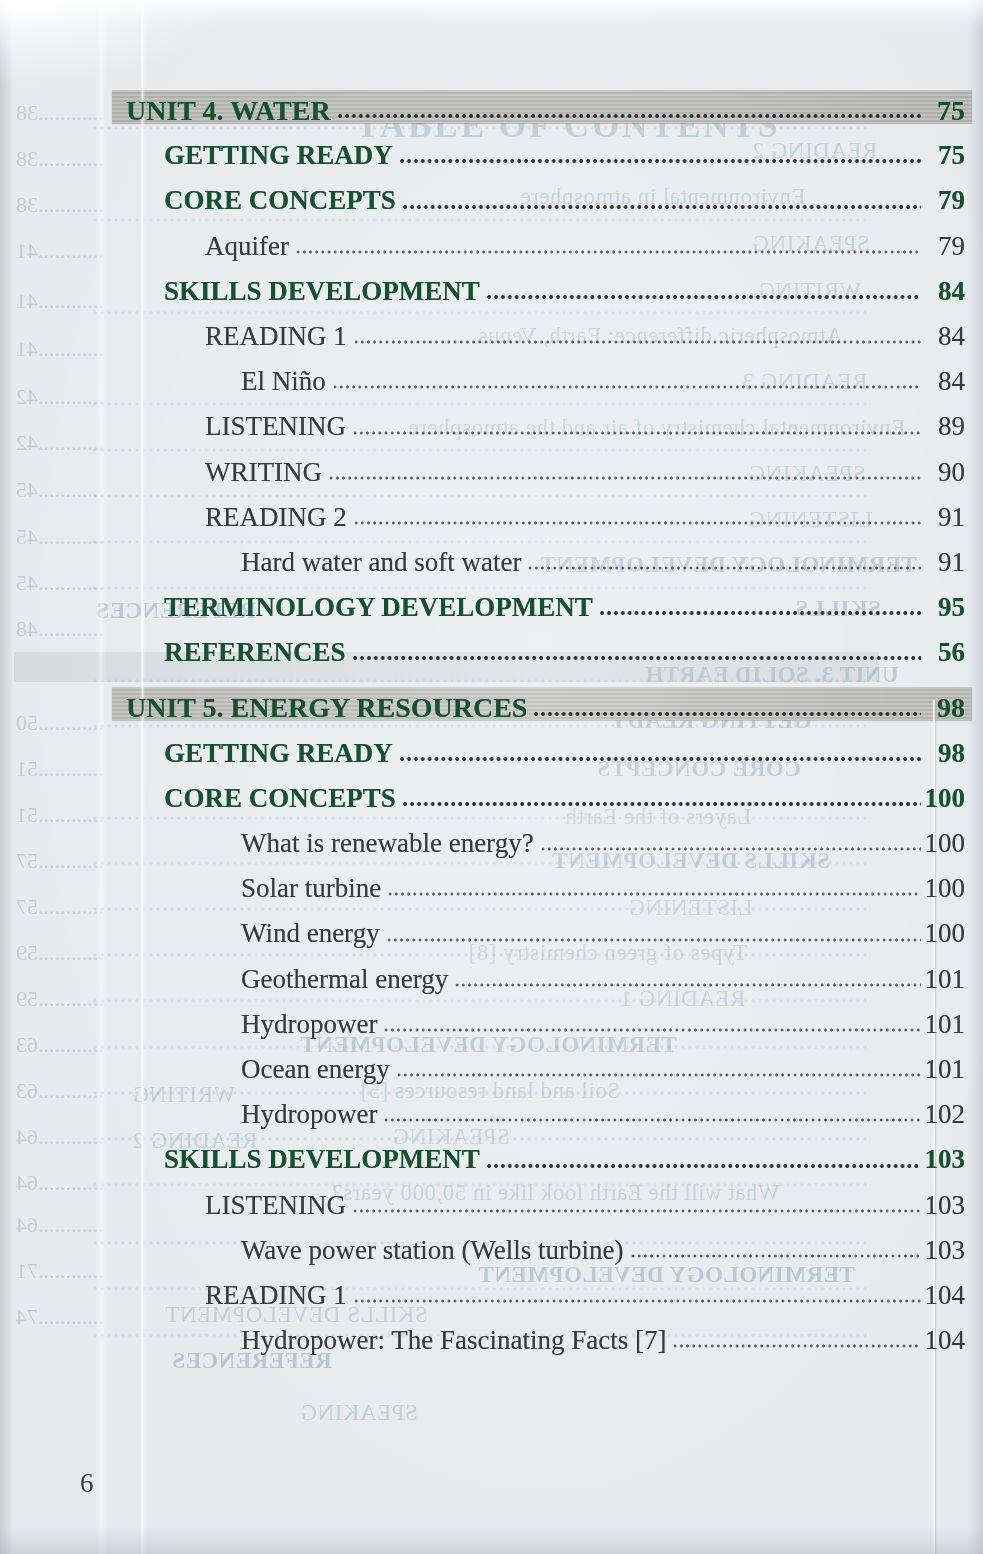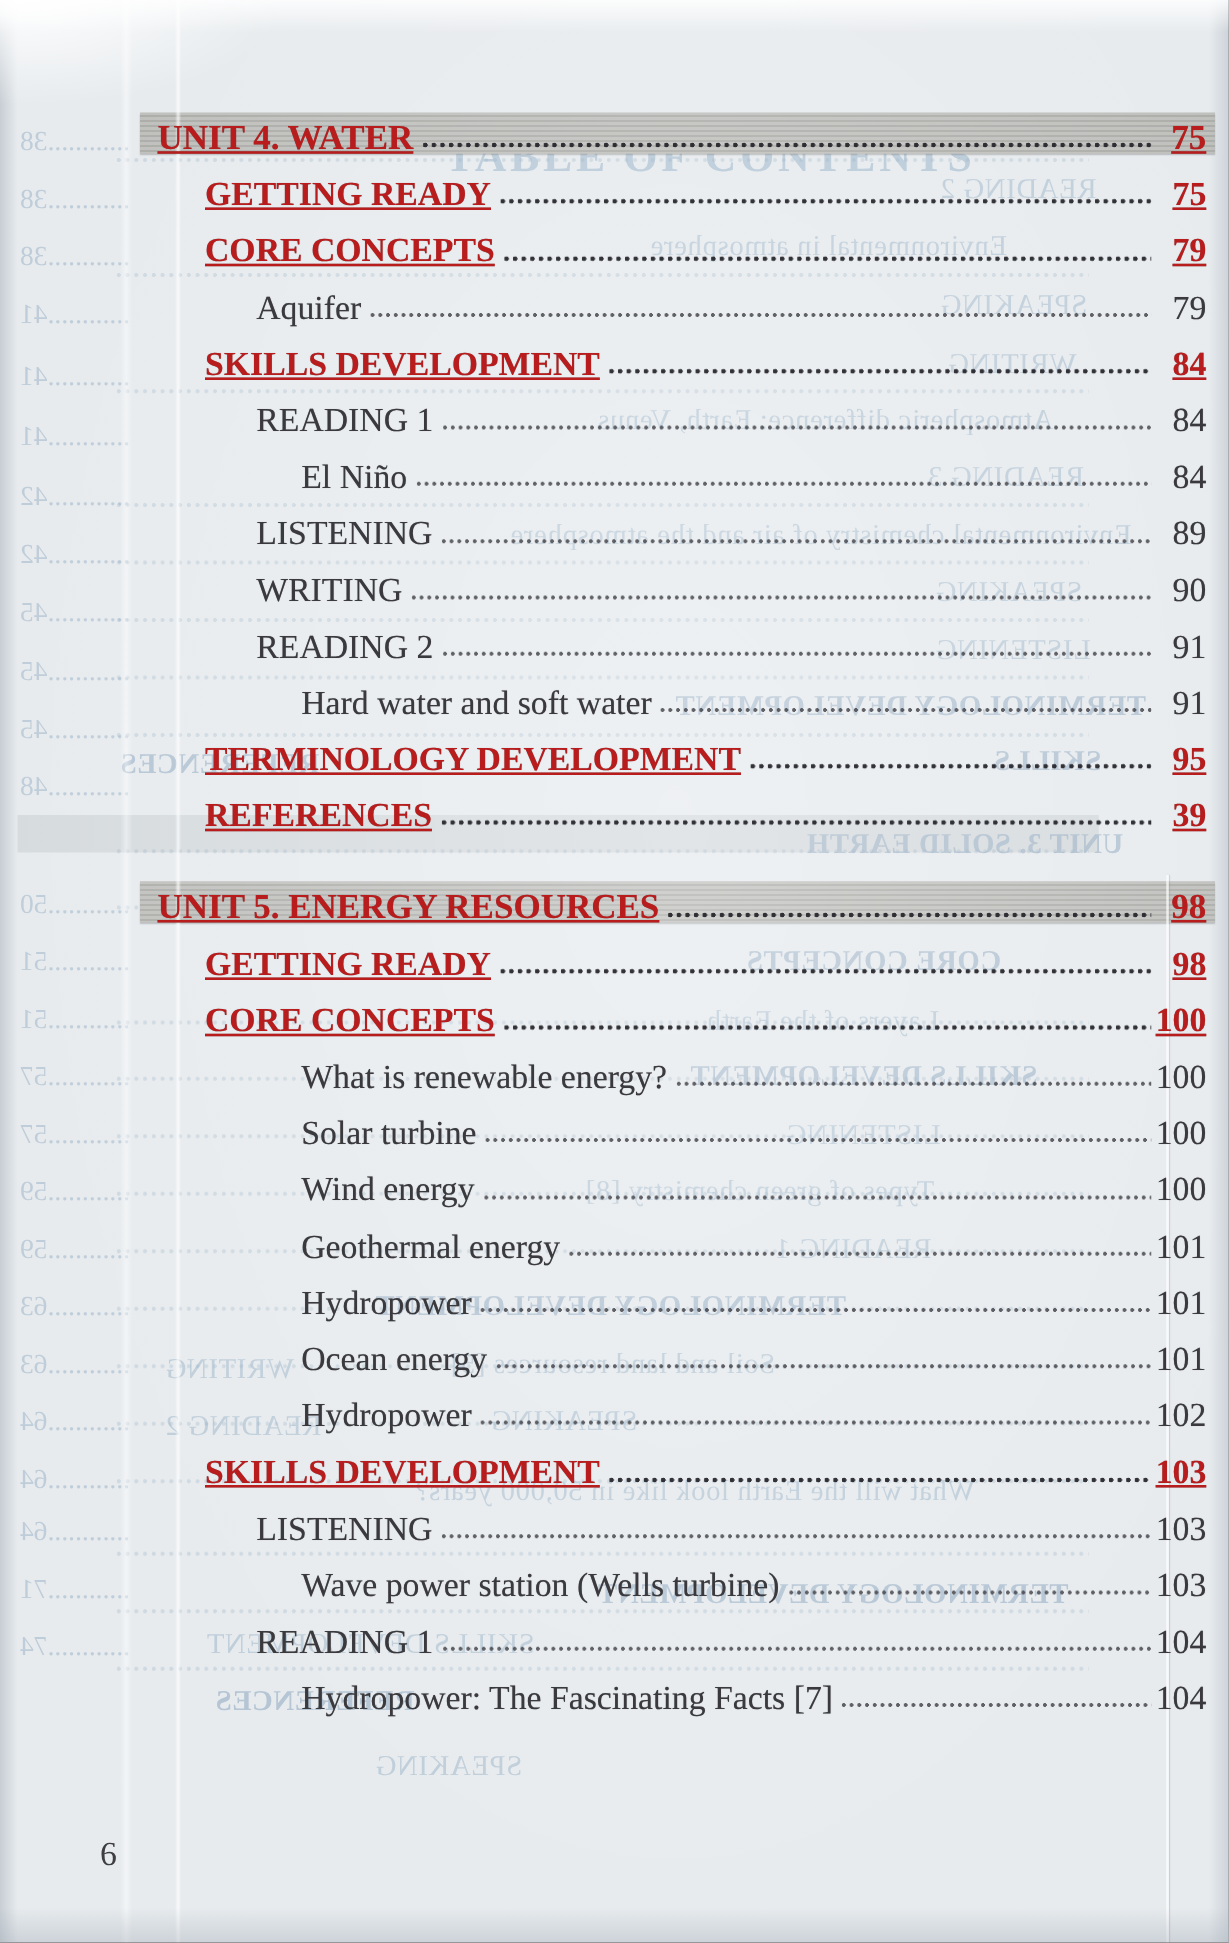--- a/index.html
+++ b/index.html
@@ -42,30 +42,30 @@
   
   .toc{position:absolute;left:0;right:0;top:88px;}
   .row{display:flex;align-items:center;height:45.2px;padding-right:18px;position:relative;
     font-size:27px;color:#3a3a3e;text-shadow:0 0 .6px rgba(40,40,45,.45);}
   .row .lbl{position:relative;z-index:1;white-space:nowrap;}
   .row .pg{position:relative;z-index:1;min-width:44px;text-align:right;}
   .row .leader{flex:1 1 auto;align-self:stretch;margin-left:6px;position:relative;z-index:1;
     background-image:radial-gradient(circle at 3px 50%, rgba(62,62,68,.8) 1.35px, rgba(0,0,0,0) 1.75px);
     background-size:6.2px 8px;background-repeat:repeat-x;
     background-position:left calc(100% - 13px);background-origin:content-box;}
-  .row.bold, .row.unit{font-weight:bold;color:#b91c1c;text-decoration:underline;}
+  .row.bold, .row.unit{font-weight:bold;color:#14532d;}
   .row.bold .leader, .row.unit .leader{
     background-image:radial-gradient(circle at 3.2px 50%, rgba(34,34,40,.92) 1.7px, rgba(0,0,0,0) 2.1px);
     background-size:6.9px 8px;}
   .row.unit{font-size:28px;}
   .row.unit::before{content:"";position:absolute;left:112px;right:11px;top:2px;height:33px;
     background:#b6b7b3;
     background-image:repeating-linear-gradient(to bottom, rgba(255,255,255,.14) 0 2px, rgba(0,0,0,.05) 2px 4px);
     box-shadow:0 1px 1px rgba(90,90,90,.35);}
-  .row.gap{margin-top:28px;}
+  .row.gap{margin-top:10px;}
   .lv0{padding-left:126px;} .lv1{padding-left:164px;} .lv2{padding-left:205px;} .lv3{padding-left:241px;}
 
   .pagenum{position:absolute;left:80px;top:1468px;font-size:27px;color:#3d3d42;}
 </style>
 </head>
 <body>
 
 <div class="page">
 
   <div class="ghost">
@@ -214,21 +214,21 @@
       <span class="pg">91</span>
     </div>
       <div class="row lv1 bold">
       <span class="lbl">TERMINOLOGY DEVELOPMENT</span>
       <span class="leader"></span>
       <span class="pg">95</span>
     </div>
       <div class="row lv1 bold">
       <span class="lbl">REFERENCES</span>
       <span class="leader"></span>
-      <span class="pg">39</span>
+      <span class="pg">56</span>
     </div>
       <div class="row lv0 unit gap">
       <span class="lbl">UNIT 5. ENERGY RESOURCES</span>
       <span class="leader"></span>
       <span class="pg">98</span>
     </div>
       <div class="row lv1 bold">
       <span class="lbl">GETTING READY</span>
       <span class="leader"></span>
       <span class="pg">98</span>

